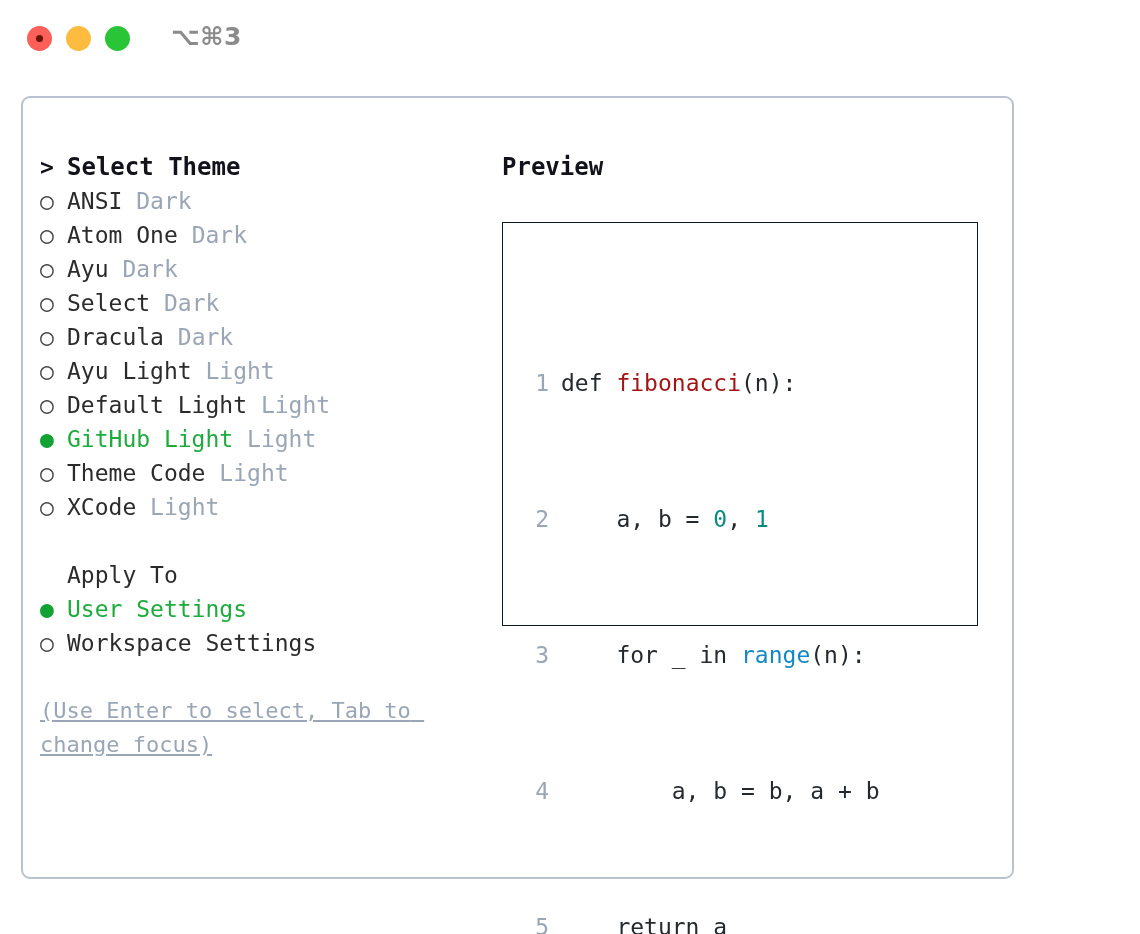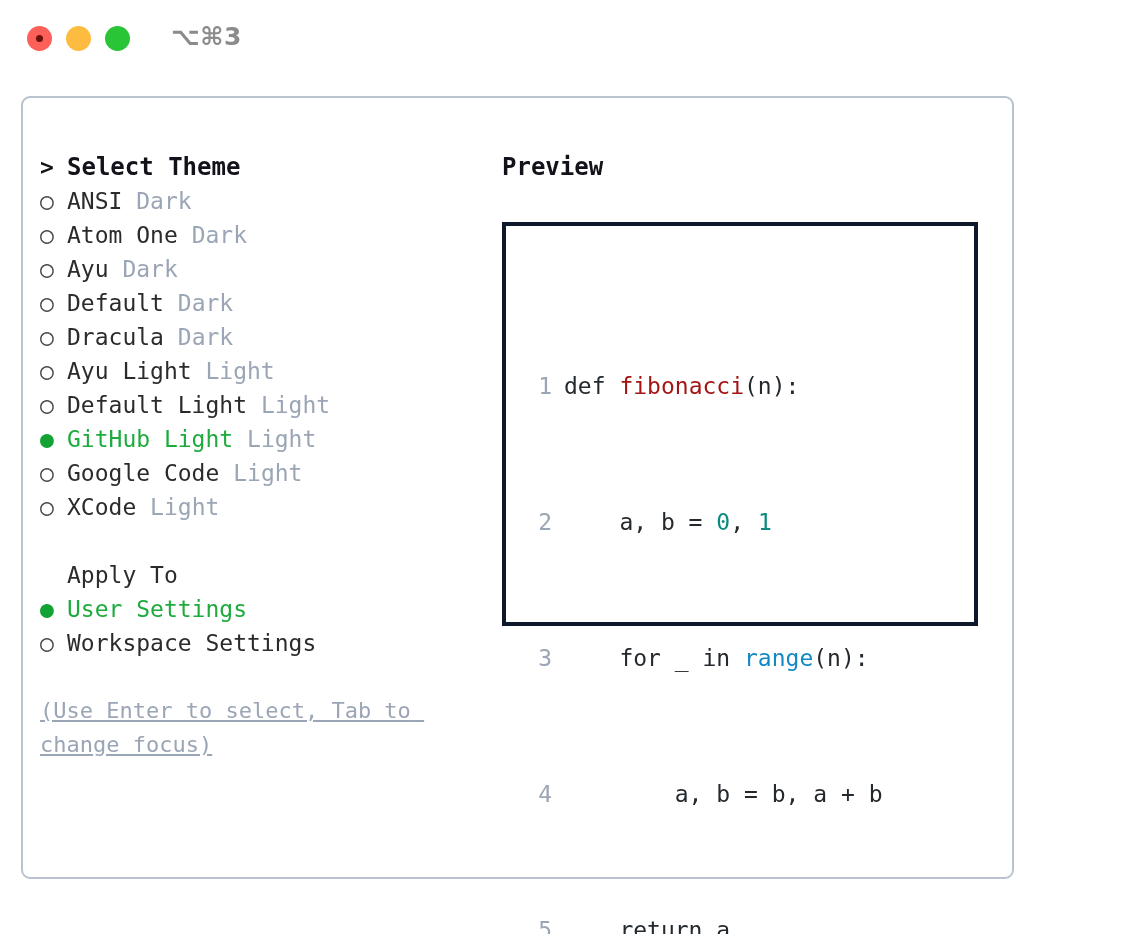--- a/index.html
+++ b/index.html
@@ -146,21 +146,21 @@
     line-height: 34px;
     white-space: pre;
   }
 
   .preview-box {
     position: relative;
     margin-top: 38px;
     width: 476px;
     height: 404px;
     box-sizing: border-box;
-    border: 4px solid #0f172a;
+    border: 1px solid #0f172a;
     background: #ffffff;
   }
 
   .code {
     position: absolute;
     left: 0;
     top: 41px;
     width: 100%;
     font-size: 23px;
     line-height: 34px;
@@ -194,26 +194,26 @@
   <div class="panel">
 
     <div class="col-left">
 
       <div class="row hdr"><span class="marker">&gt;</span><span>Select Theme</span></div>
 
       <div>
         <div class="row"><span class="marker unsel-marker">○</span><span>ANSI</span> <span class="dim">Dark</span></div>
         <div class="row"><span class="marker unsel-marker">○</span><span>Atom One</span> <span class="dim">Dark</span></div>
         <div class="row"><span class="marker unsel-marker">○</span><span>Ayu</span> <span class="dim">Dark</span></div>
-        <div class="row"><span class="marker unsel-marker">○</span><span>Default</span> <span class="dim">Dark</span></div>
+        <div class="row"><span class="marker unsel-marker">○</span><span>Select</span> <span class="dim">Dark</span></div>
         <div class="row"><span class="marker unsel-marker">○</span><span>Dracula</span> <span class="dim">Dark</span></div>
         <div class="row"><span class="marker unsel-marker">○</span><span>Ayu Light</span> <span class="dim">Light</span></div>
         <div class="row"><span class="marker unsel-marker">○</span><span>Default Light</span> <span class="dim">Light</span></div>
         <div class="row sel"><span class="marker">●</span><span>GitHub Light</span> <span class="dim">Light</span></div>
-        <div class="row"><span class="marker unsel-marker">○</span><span>Google Code</span> <span class="dim">Light</span></div>
+        <div class="row"><span class="marker unsel-marker">○</span><span>Theme Code</span> <span class="dim">Light</span></div>
         <div class="row"><span class="marker unsel-marker">○</span><span>XCode</span> <span class="dim">Light</span></div>
       </div>
 
       <div class="spacer"></div>
 
       <div>
         <div class="row apply-hdr">Apply To</div>
         <div class="row sel"><span class="marker">●</span><span>User Settings</span></div>
         <div class="row"><span class="marker unsel-marker">○</span><span>Workspace Settings</span></div>
       </div>

